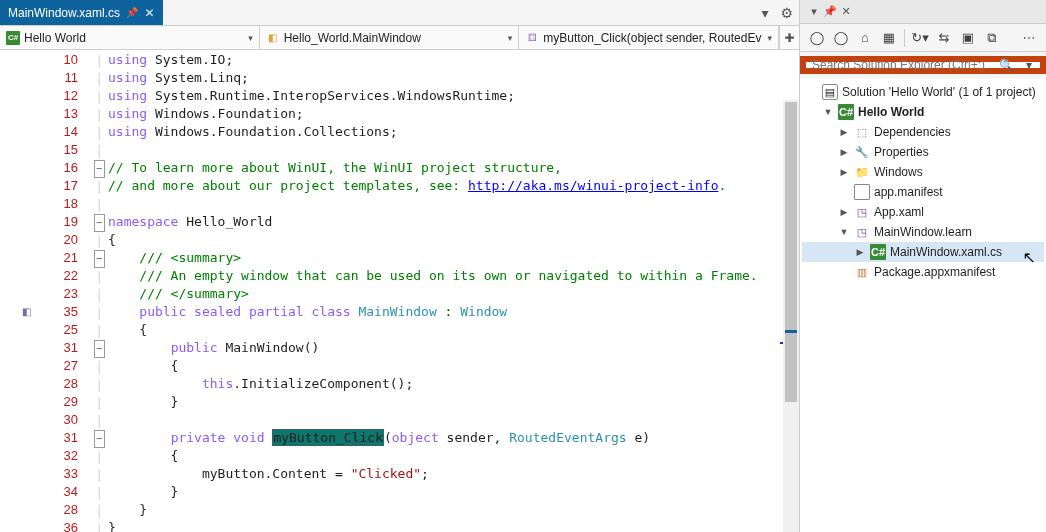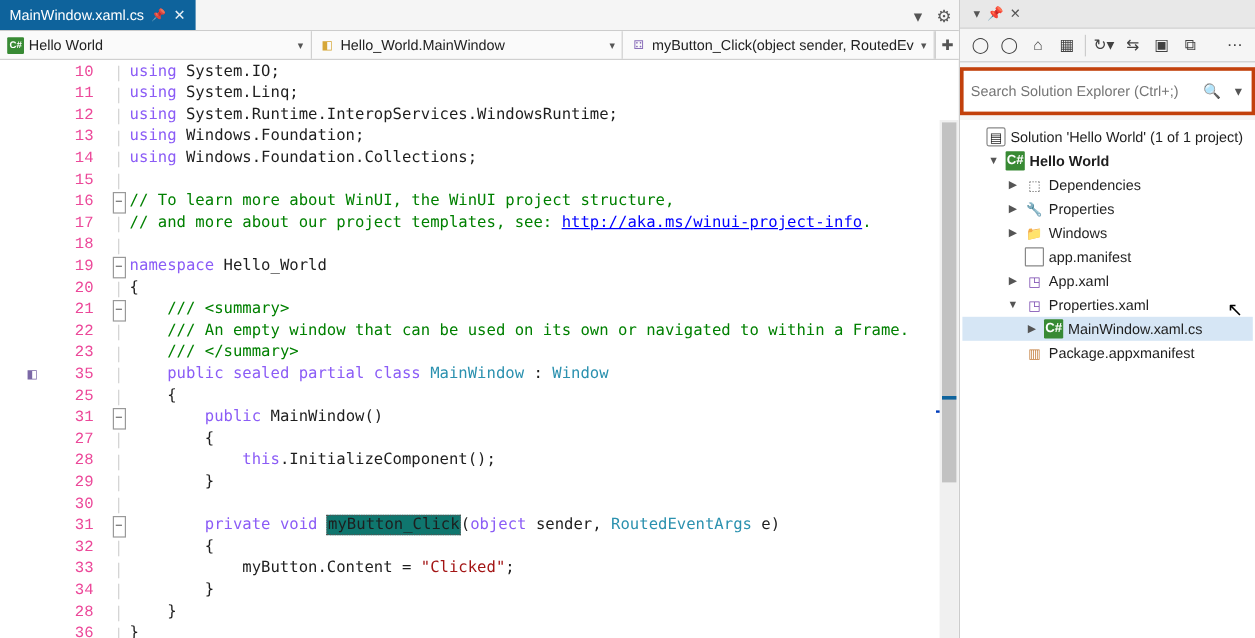--- a/index.html
+++ b/index.html
@@ -14,21 +14,21 @@
 .tab-bar .doccog { padding:0 6px; color:#555; font-size:14px; }
 .crumbs { display:flex; height:24px; border-bottom:1px solid #d0d0d0; background:#fafafa; }
 .crumb { display:flex; align-items:center; flex:1; padding:0 6px; border-right:1px solid #d0d0d0; min-width:0; gap:4px; font-size:12px; color:#222; overflow:hidden; white-space:nowrap; }
 .crumb:last-child { border-right:none; }
 .crumb-icon { width:14px; height:14px; display:flex; align-items:center; justify-content:center; font-size:10px; }
 .crumb-icon.cs { background:#388a34; color:#fff; border-radius:1px; font-size:8px; font-weight:bold;}
 .crumb .chev { margin-left:auto; font-size:9px; color:#555; }
 .nav-btn { width:20px; display:flex; align-items:center; justify-content:center; border-left:1px solid #d0d0d0; color:#555; font-size:12px;}
 .code-area { flex:1; display:flex; overflow:hidden; position:relative; }
 .margin-col { width:38px; background:#fff; }
-.gutter { width:52px; text-align:right; font-family:Liberation Mono, monospace; font-size:13px; color:#ec4899; padding-top:2px; }
+.gutter { width:52px; text-align:right; font-family:Liberation Sans, sans-serif; font-size:13px; color:#b91c1c; padding-top:2px; }
 .gutter div { height:18px; padding-right:12px; }
 .fold-col { width:18px; font-family:Consolas,monospace; font-size:11px; color:#888; padding-top:2px;}
 .fold-col div { height:18px; display:flex; align-items:center; justify-content:center; }
 .fold-box { width:11px; height:11px; border:1px solid #999; font-size:10px; line-height:8px; text-align:center; color:#555; background:#fff;}
 .code { flex:1; font-family:Consolas,monospace; font-size:13px; padding-top:2px; white-space:pre; overflow:hidden; }
 .code .row { height:18px; }
 .kw { color:#8b5cf6; }
 .cm { color:#008000; }
 .lnk { color:#0000ff; text-decoration:underline; }
 .ty { color:#2b91af; }
@@ -38,21 +38,21 @@
 .vscroll .thumb { position:absolute; left:2px; right:2px; top:2px; height:300px; background:#c2c2c2; }
 .vscroll .mark { position:absolute; left:2px; right:2px; height:3px; background:#0e639c; }
 .caret-mark { position:absolute; right:1px; width:18px; height:2px; background:#003cbb; }
 .bp-icon { position:absolute; left:22px; font-size:10px; color:#7b68a6; }
 .solution-pane { width:246px; display:flex; flex-direction:column; background:#f5f5f5; }
 .sol-title { display:flex; align-items:center; height:24px; background:#e8e8e8; border-bottom:1px solid #ccc; padding:0 6px; font-size:12px;}
 .sol-title .t { flex:1; }
 .sol-title .winbtn { width:16px; text-align:center; color:#555; font-size:11px;}
 .sol-tools { display:flex; align-items:center; gap:2px; height:28px; padding:0 6px; border-bottom:1px solid #ccc; background:#f5f5f5; }
 .sol-tools .tbtn { width:22px; height:22px; display:flex; align-items:center; justify-content:center; color:#424242; font-size:13px;}
-.sol-search { display:flex; align-items:center; height:40px; margin:4px 0; border:3px solid #c2410c; background:#fff;}
+.sol-search { display:flex; align-items:center; height:18px; margin:4px 0; border:6px solid #c2410c; background:#fff;}
 .sol-search input { flex:1; border:none; outline:none; font-size:12px; padding:0 6px; color:#555; background:transparent;}
 .sol-search .sicon { width:22px; text-align:center; color:#555; font-size:12px;}
 .tree { flex:1; padding:4px 2px; background:#fff; font-size:12px; overflow:auto; }
 .tree .node { display:flex; align-items:center; height:20px; gap:4px; white-space:nowrap;}
 .tree .node .arrow { width:12px; text-align:center; font-size:9px; color:#555; }
 .tree .node .nicon { width:16px; height:16px; display:flex; align-items:center; justify-content:center; font-size:11px;}
 .tree .node.selected { background:#d6e6f5; }
 .tree .node.bold .label { font-weight:bold; }
 .nicon.sln { border:1px solid #888; border-radius:2px; font-size:9px; background:#fff;}
 .nicon.cs { background:#388a34; color:#fff; font-size:8px; font-weight:bold; border-radius:1px;}
@@ -278,21 +278,21 @@
           <span class="label">app.manifest</span>
         </div>
         <div class="node d2">
           <span class="arrow">▶</span>
           <span class="nicon xaml">◳</span>
           <span class="label">App.xaml</span>
         </div>
         <div class="node d2">
           <span class="arrow">▼</span>
           <span class="nicon xaml">◳</span>
-          <span class="label">Properties.xaml</span>
+          <span class="label">MainWindow.learn</span>
         </div>
         <div class="node d3 selected">
           <span class="arrow">▶</span>
           <span class="nicon cs">C#</span>
           <span class="label">MainWindow.xaml.cs</span>
         </div>
         <div class="node d2">
           <span class="arrow"></span>
           <span class="nicon pkg">▥</span>
           <span class="label">Package.appxmanifest</span>

